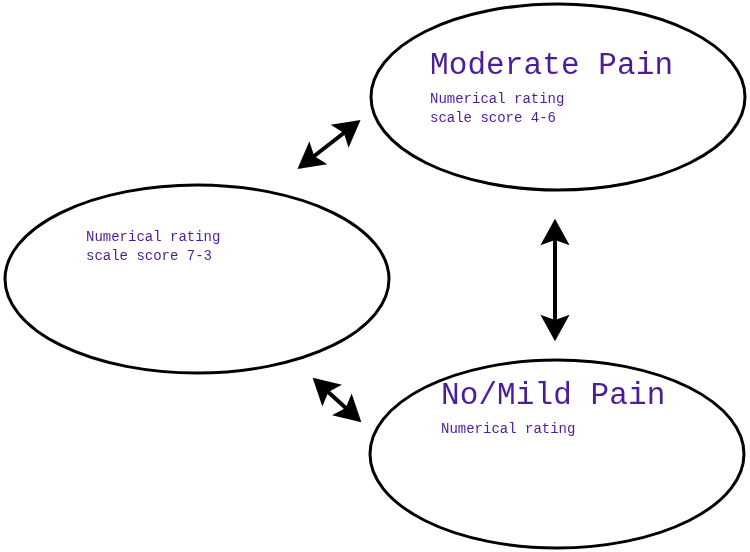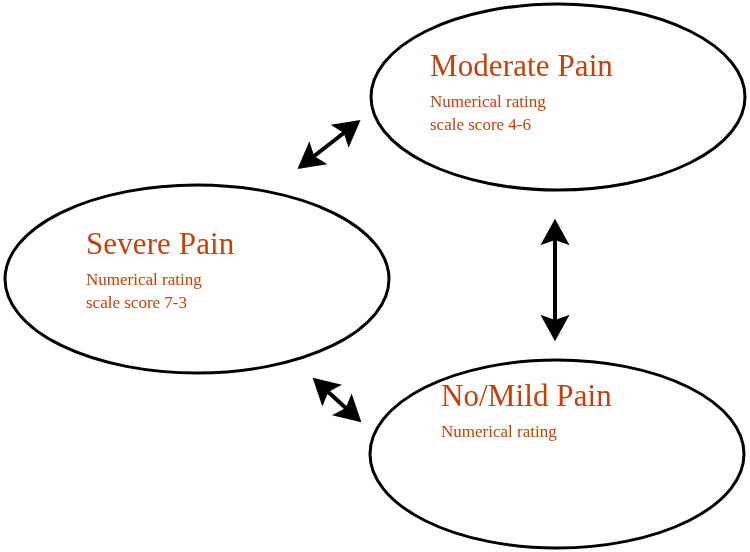--- a/index.html
+++ b/index.html
@@ -17,33 +17,34 @@
   }
   #diagram-svg {
     position: absolute;
     left: 0;
     top: 0;
     width: 750px;
     height: 552px;
   }
   .node-label {
     position: absolute;
-    color: #c2410c;
+    color: #4c1d95;
     line-height: 1;
     white-space: nowrap;
     user-select: none;
+    font-family: Liberation Mono, monospace;
   }
   .node-title {
     font-size: 31px;
     font-weight: 400;
     letter-spacing: 0.1px;
     margin-bottom: 9px;
   }
   .node-sub-line {
-    font-size: 17px;
+    font-size: 14px;
     font-weight: 400;
     line-height: 1.38;
   }
   
   #label-severe      { left: 86px;  top: 228px; }
   #label-moderate    { left: 430px; top: 50px;  }
   #label-nomild      { left: 441px; top: 380px; }
 </style>
 </head>
 <body>
@@ -67,21 +68,20 @@
     <ellipse cx="557" cy="454" rx="187" ry="94" fill="#ffffff" stroke="#000000" stroke-width="3"></ellipse>
 
     <line x1="300" y1="167" x2="358" y2="122" stroke="#000000" stroke-width="4" marker-start="url(#arrowhead-start)" marker-end="url(#arrowhead-end)"></line>
 
     <line x1="555" y1="222" x2="555" y2="338" stroke="#000000" stroke-width="4" marker-start="url(#arrowhead-start)" marker-end="url(#arrowhead-end)"></line>
 
     <line x1="315" y1="380" x2="359" y2="420" stroke="#000000" stroke-width="4" marker-start="url(#arrowhead-start)" marker-end="url(#arrowhead-end)"></line>
   </svg>
 
   <div class="node-label" id="label-severe">
-    <div class="node-title">Severe Pain</div>
     <div class="node-sub-line">Numerical rating</div>
     <div class="node-sub-line">scale score 7-3</div>
   </div>
 
   <div class="node-label" id="label-moderate">
     <div class="node-title">Moderate Pain</div>
     <div class="node-sub-line">Numerical rating</div>
     <div class="node-sub-line">scale score 4-6</div>
   </div>
 

